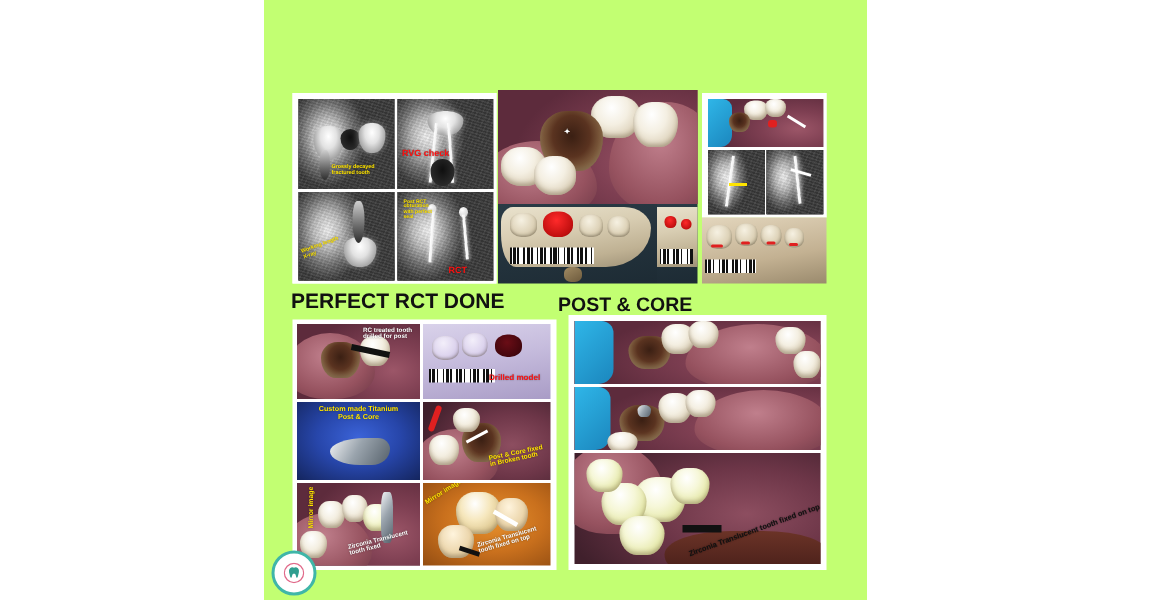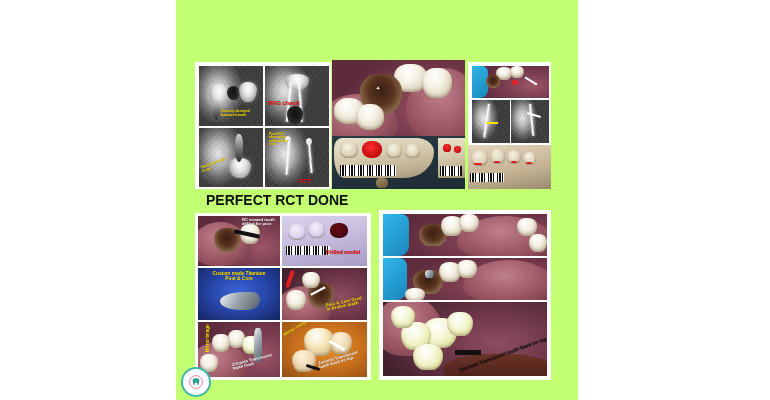--- a/index.html
+++ b/index.html
@@ -253,21 +253,22 @@
       <div class="mtooth" style="left:22px;top:4px;width:15px;height:15px;"></div>
       <div class="mtooth" style="left:39px;top:5px;width:14px;height:14px;"></div>
       <div class="mtooth" style="left:55px;top:7px;width:13px;height:13px;"></div>
       <div class="redmark" style="left:6px;top:18px;width:8px;height:2px;"></div>
       <div class="redmark" style="left:26px;top:16px;width:6px;height:2px;"></div>
       <div class="redmark" style="left:43px;top:16px;width:6px;height:2px;"></div>
       <div class="redmark" style="left:58px;top:17px;width:6px;height:2px;"></div>
       <div class="barcode" style="left:2px;top:28px;width:34px;height:9px;"></div>
     </div>
 
-    <div class="label" style="left:30px;top:192px;font-size:14px;">PERFECT RCT DONE</div>
+    <div class="label" style="left:18px;top:192px;font-size:14px;">PERFECT RCT DONE</div>
+    <div class="label" style="left:196px;top:195px;font-size:13px;">POST &amp; CORE</div>
 
     <div class="whitecard" style="left:19px;top:213px;width:176px;height:167px;">
 
       <div class="tile oral" style="left:3px;top:3px;width:82px;height:50px;">
         <div class="gum" style="left:-8px;top:6px;width:60px;height:44px;"></div>
         <div class="tooth broken" style="left:16px;top:12px;width:26px;height:24px;"></div>
         <div class="tooth" style="left:42px;top:8px;width:20px;height:20px;"></div>
         <div class="arrow" style="left:36px;top:16px;width:26px;height:4px;background:#111111;transform:rotate(12deg);"></div>
         <div class="cap w" style="left:44px;top:2px;font-size:4.2px;">RC treated tooth
 drilled for post</div>

